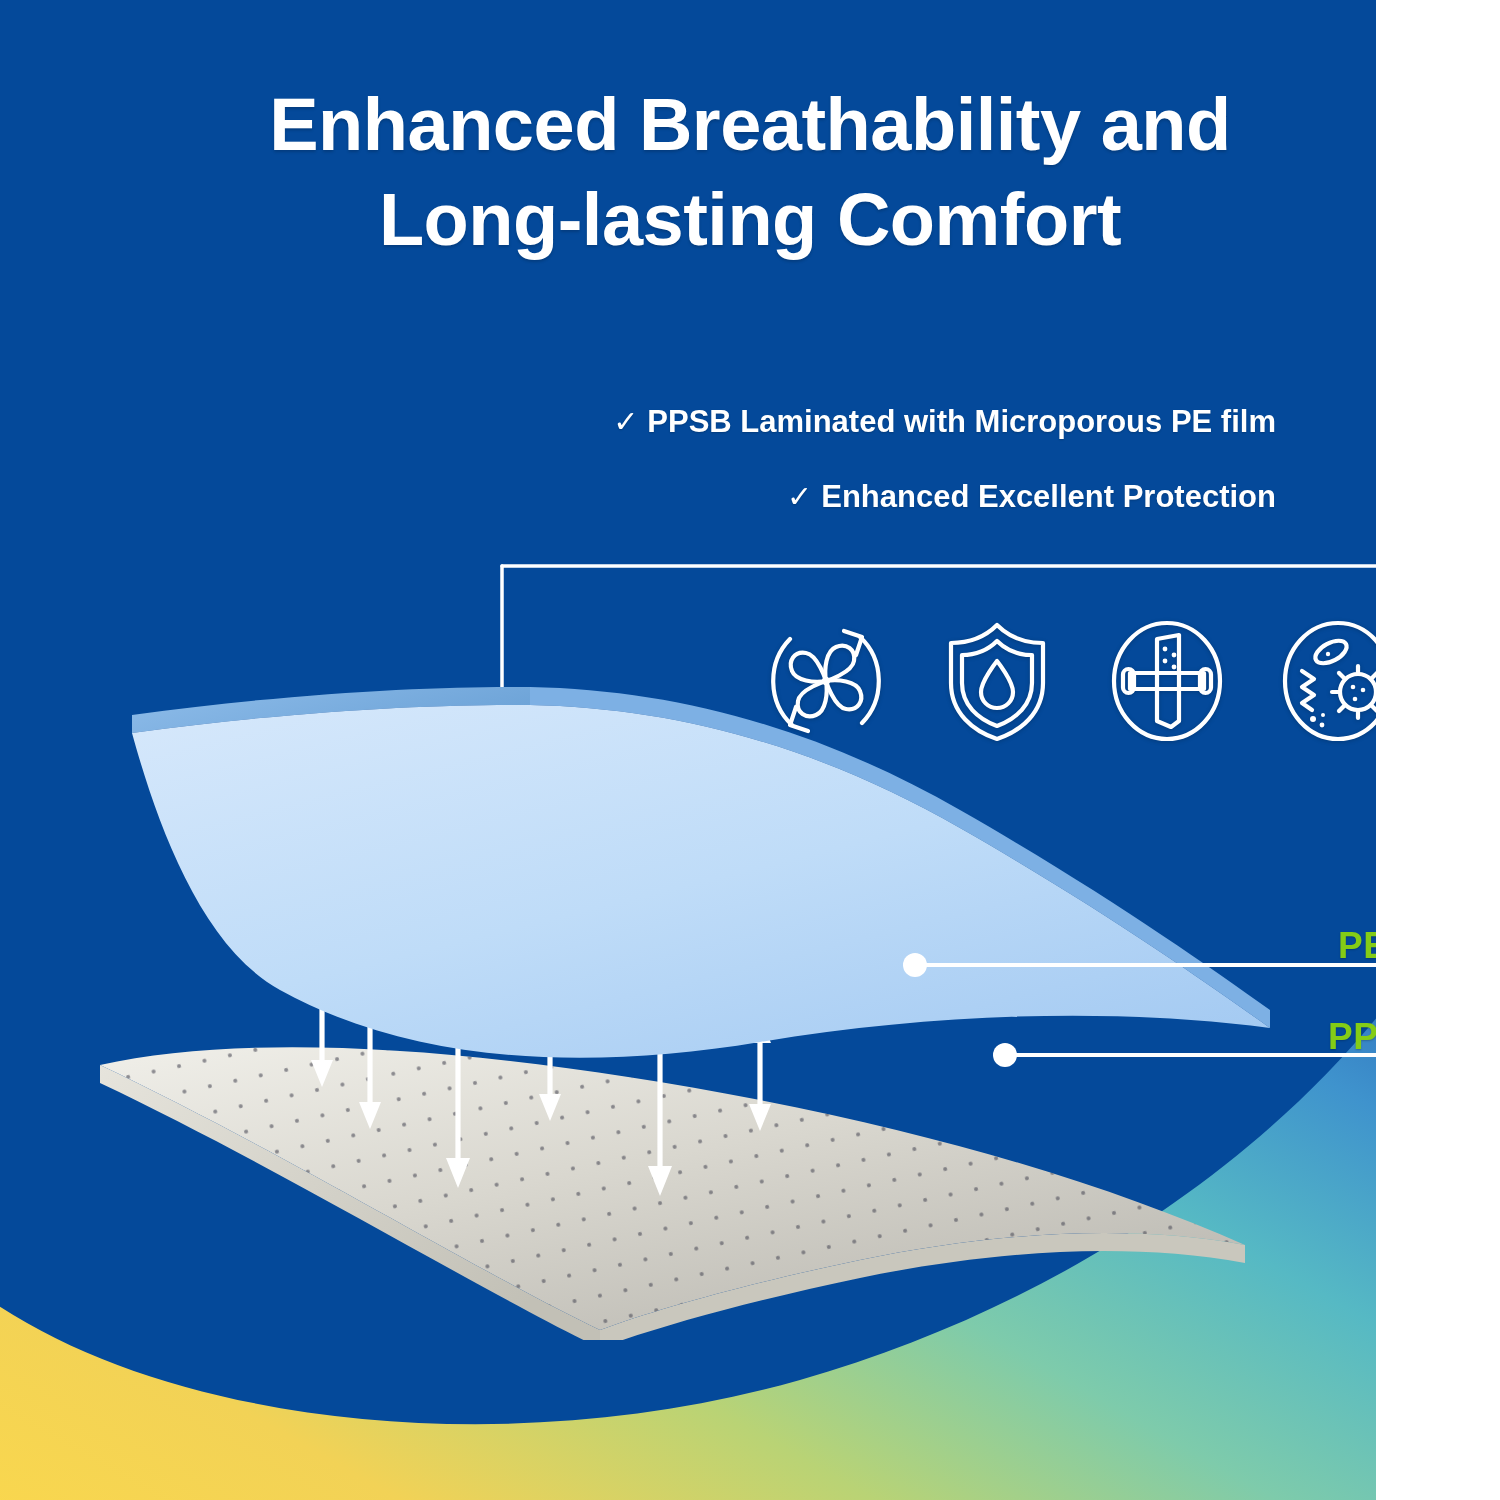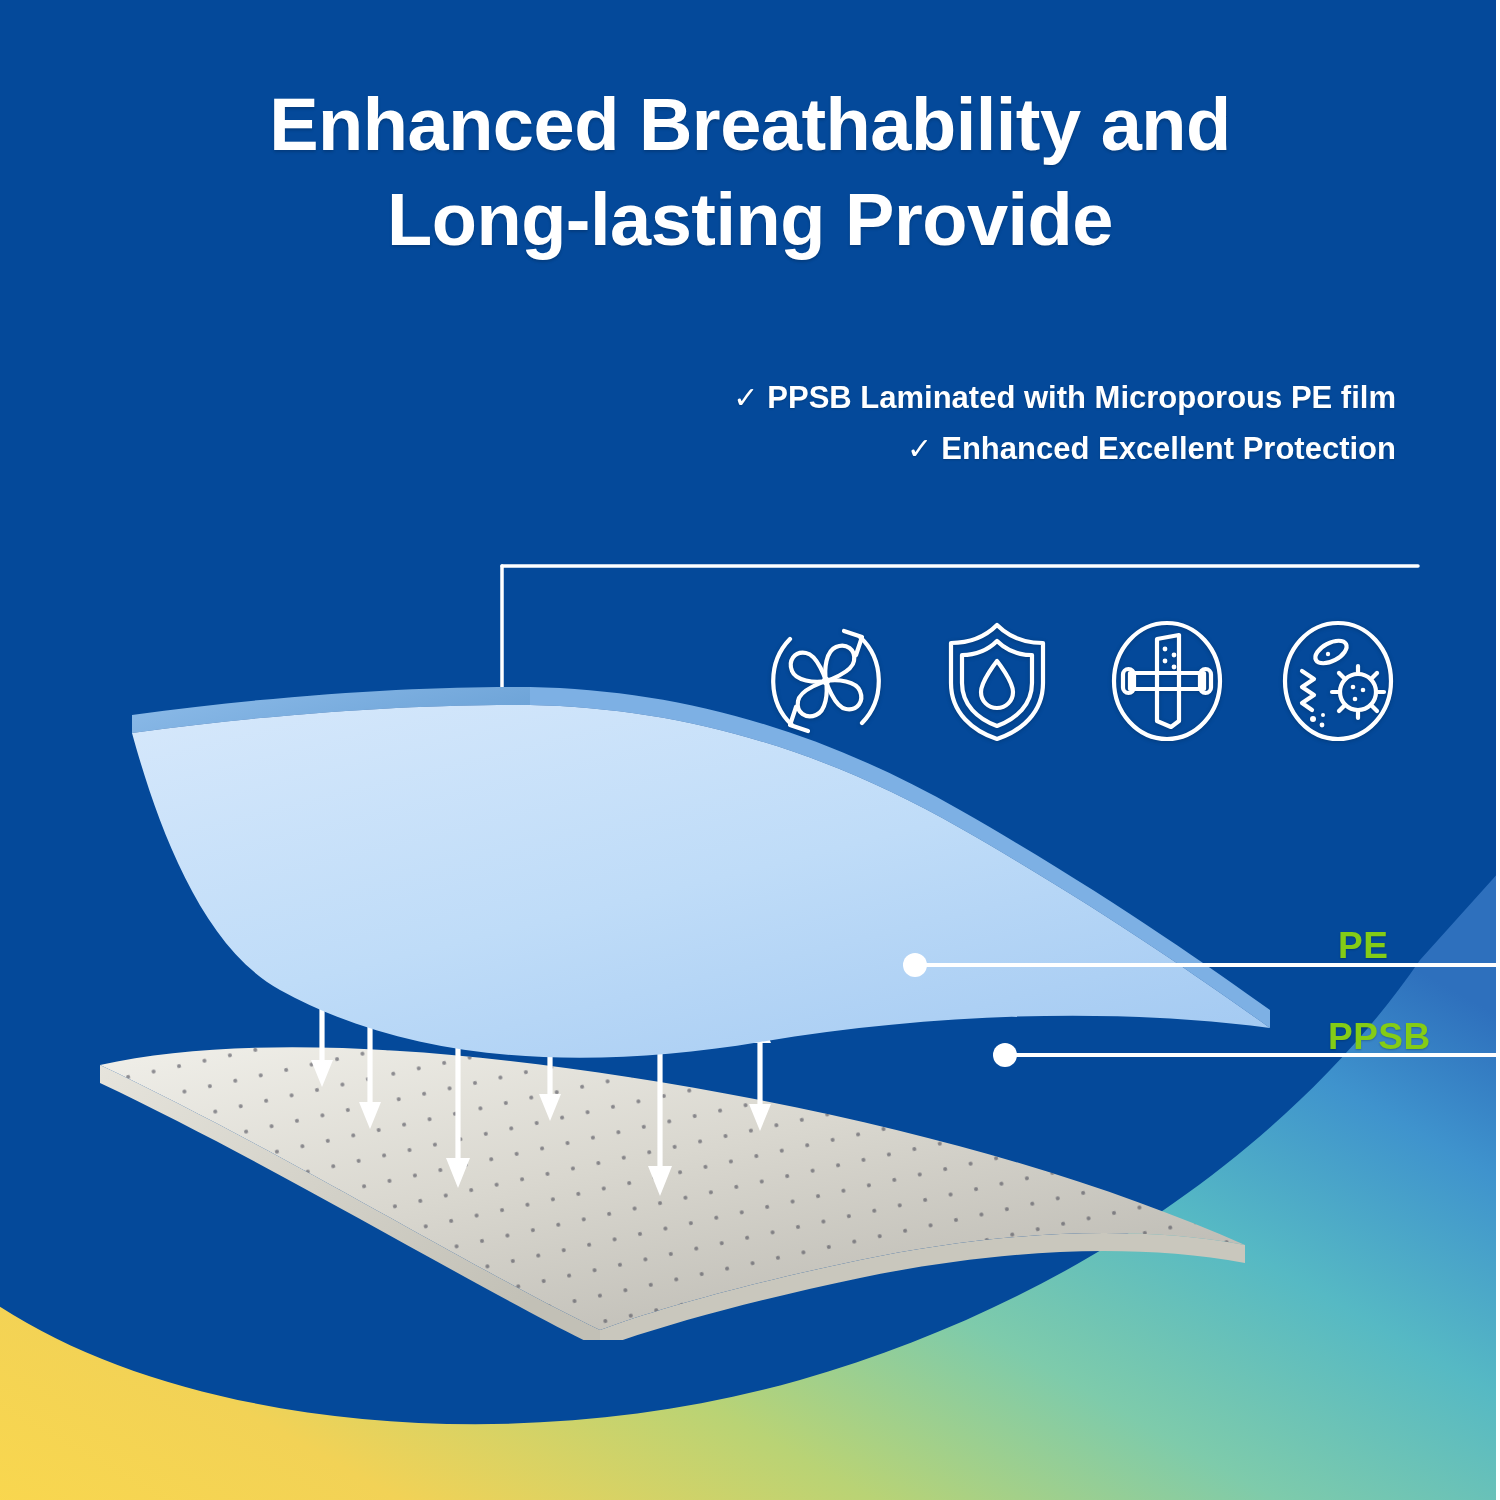--- a/index.html
+++ b/index.html
@@ -2,21 +2,21 @@
 <html><head>
 <meta charset="utf-8">
 <style>
   html, body {
     margin: 0;
     padding: 0;
     background: #ffffff;
   }
   #root {
     position: relative;
-    width: 1496px;
+    width: 1376px;
     height: 1500px;
     overflow: hidden;
     background: #04499a;
     font-family: "Liberation Sans", sans-serif;
   }
 
   
   #bottom-gradient {
     position: absolute;
     left: 0;
@@ -51,20 +51,21 @@
     top: 372px;
     text-align: right;
     color: #ffffff;
     font-size: 31px;
     font-weight: bold;
     line-height: 1.65;
     text-shadow: 0 1px 2px rgba(0,0,0,0.2);
   }
   #bullets .bullet-row {
     white-space: nowrap;
+    margin-top: 24px;
   }
   #bullets .tick {
     display: inline-block;
     margin-right: 9px;
     font-weight: normal;
     font-size: 30px;
   }
 
   
   #feature-icons {
@@ -151,21 +152,21 @@
         <stop offset="0.88" stop-color="#3f93cd"></stop>
         <stop offset="1.00" stop-color="#2e70bd"></stop>
       </linearGradient>
     </defs>
     <path d="M -10,1510 L -10,1300 C 180,1430 520,1460 800,1380
              C 1060,1306 1290,1150 1420,960 L 1510,860 L 1510,1510 Z" fill="url(#gradBand)"></path>
   </svg>
 
   <div id="heading">
     <span class="hl">Enhanced Breathability and</span>
-    <span class="hl">Long-lasting Provide</span>
+    <span class="hl">Long-lasting Comfort</span>
   </div>
 
   <div id="bullets">
     <div class="bullet-row">
       <span class="tick">✓</span><span>PPSB Laminated with Microporous PE film</span>
     </div>
     <div class="bullet-row">
       <span class="tick">✓</span><span>Enhanced Excellent Protection</span>
     </div>
   </div>

